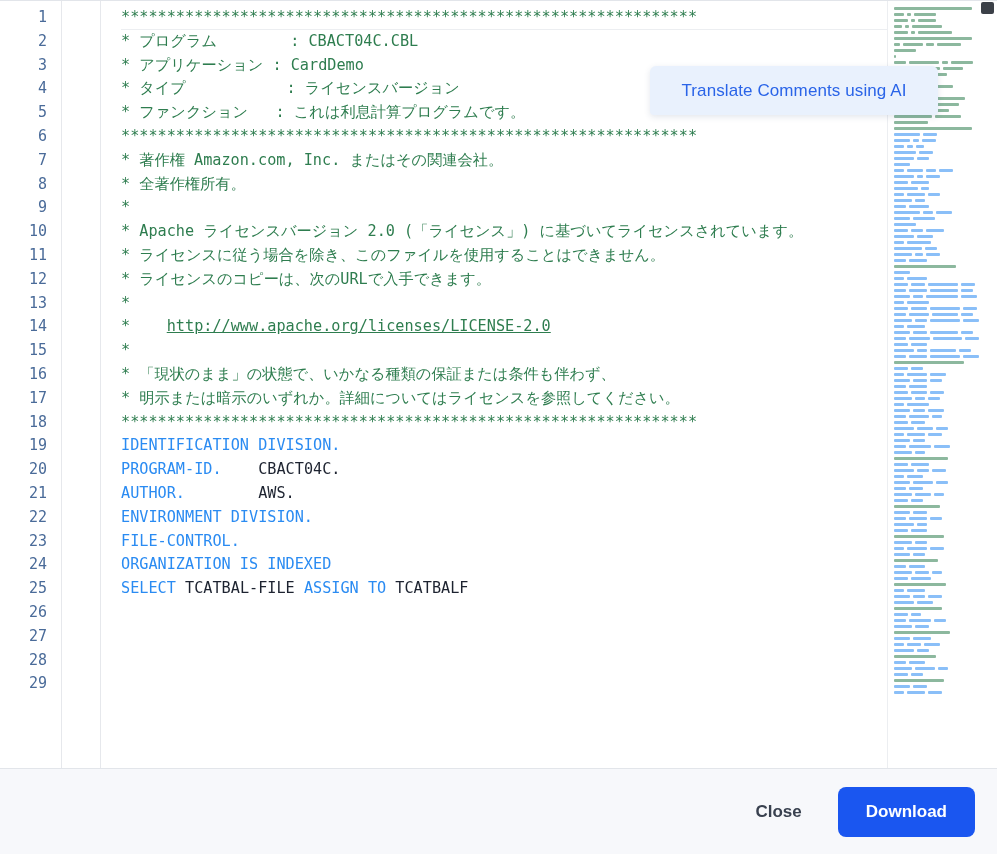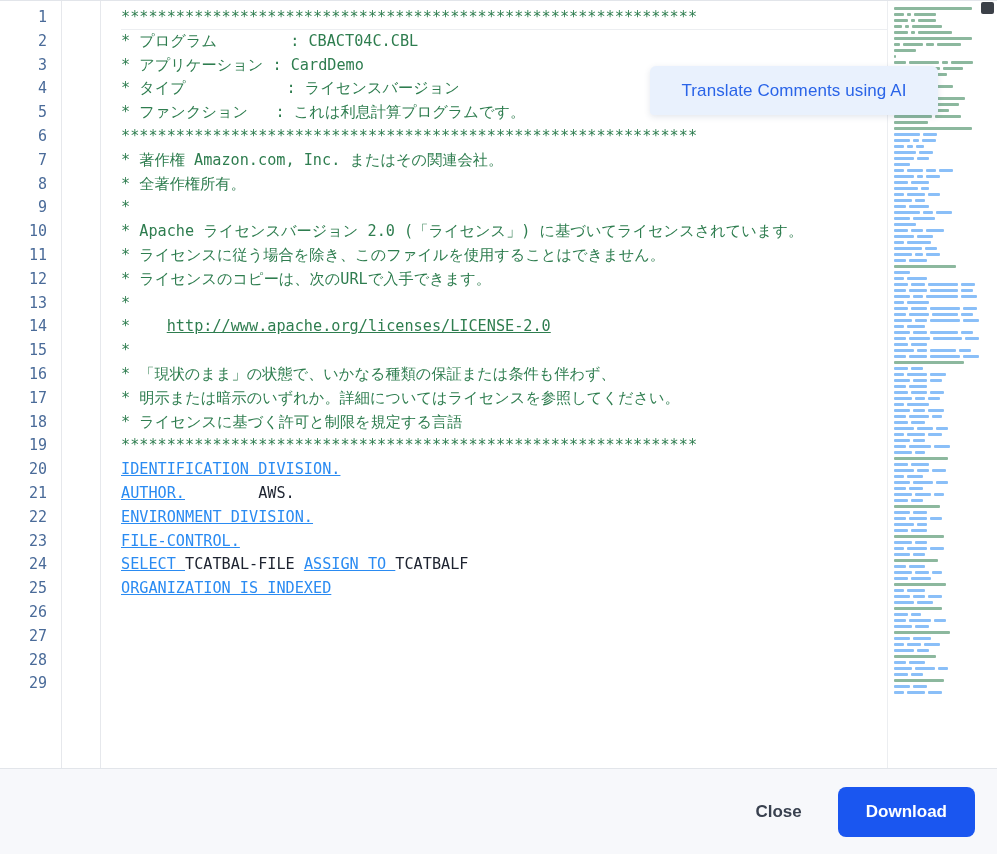--- a/index.html
+++ b/index.html
@@ -131,21 +131,21 @@
     font-family: "DejaVu Sans Mono", "Liberation Mono", monospace;
     font-size: 15.2px;
     white-space: pre;
     color: #1d2330;
   }
   .code-line.current {
     border-bottom: 1px solid #eceef1;
     box-sizing: border-box;
   }
   .cm { color: #2e7d4f; }
-  .kw { color: #2a8bf2; text-decoration: underline; }
+  .kw { color: #2a8bf2; }
   .id { color: #1d2330; }
   .lnk { color: #2e7d4f; text-decoration: underline; }
 
   
   .minimap {
     position: absolute;
     top: 0; right: 18px;
     width: 92px;
     height: 100%;
     background: #ffffff;
@@ -291,28 +291,28 @@
         <div class="code-line"><span class="cm">* 全著作権所有。</span></div>
         <div class="code-line"><span class="cm">*</span></div>
         <div class="code-line"><span class="cm">* Apache ライセンスバージョン 2.0 (「ライセンス」) に基づいてライセンスされています。</span></div>
         <div class="code-line"><span class="cm">* ライセンスに従う場合を除き、このファイルを使用することはできません。</span></div>
         <div class="code-line"><span class="cm">* ライセンスのコピーは、次のURLで入手できます。</span></div>
         <div class="code-line"><span class="cm">*</span></div>
         <div class="code-line"><span class="cm">*    </span><span class="lnk">http://www.apache.org/licenses/LICENSE-2.0</span></div>
         <div class="code-line"><span class="cm">*</span></div>
         <div class="code-line"><span class="cm">* 「現状のまま」の状態で、いかなる種類の保証または条件も伴わず、</span></div>
         <div class="code-line"><span class="cm">* 明示または暗示のいずれか。詳細についてはライセンスを参照してください。</span></div>
-        <div class="code-line"><span class="cm">* ライセンスに基づく許可と制限を規定する言語</span></div>
         <div class="code-line"><span class="cm">***************************************************************</span></div>
         <div class="code-line"><span class="kw">IDENTIFICATION DIVISION.</span></div>
+        <div class="code-line"><span class="kw">PROGRAM-ID.</span><span class="id">    CBACT04C.</span></div>
         <div class="code-line"><span class="kw">AUTHOR.</span><span class="id">        AWS.</span></div>
         <div class="code-line"><span class="kw">ENVIRONMENT DIVISION.</span></div>
         <div class="code-line"><span class="kw">FILE-CONTROL.</span></div>
+        <div class="code-line"><span class="kw">ORGANIZATION IS INDEXED</span></div>
         <div class="code-line"><span class="kw">SELECT </span><span class="id">TCATBAL-FILE </span><span class="kw">ASSIGN TO </span><span class="id">TCATBALF</span></div>
-        <div class="code-line"><span class="kw">ORGANIZATION IS INDEXED</span></div>
       </div>
 
     <div class="minimap" id="minimap">
         <div class="mm-row">
           <span class="mm-seg" style="width: 78px; background: rgb(46, 125, 79); opacity: 0.55;"></span>
         </div>
         <div class="mm-row">
           <span class="mm-seg" style="width: 10px; background: rgb(46, 125, 79); opacity: 0.55;"></span>
           <span class="mm-seg" style="width: 4px; background: rgb(46, 125, 79); opacity: 0.55;"></span>
           <span class="mm-seg" style="width: 22px; background: rgb(46, 125, 79); opacity: 0.55;"></span>

